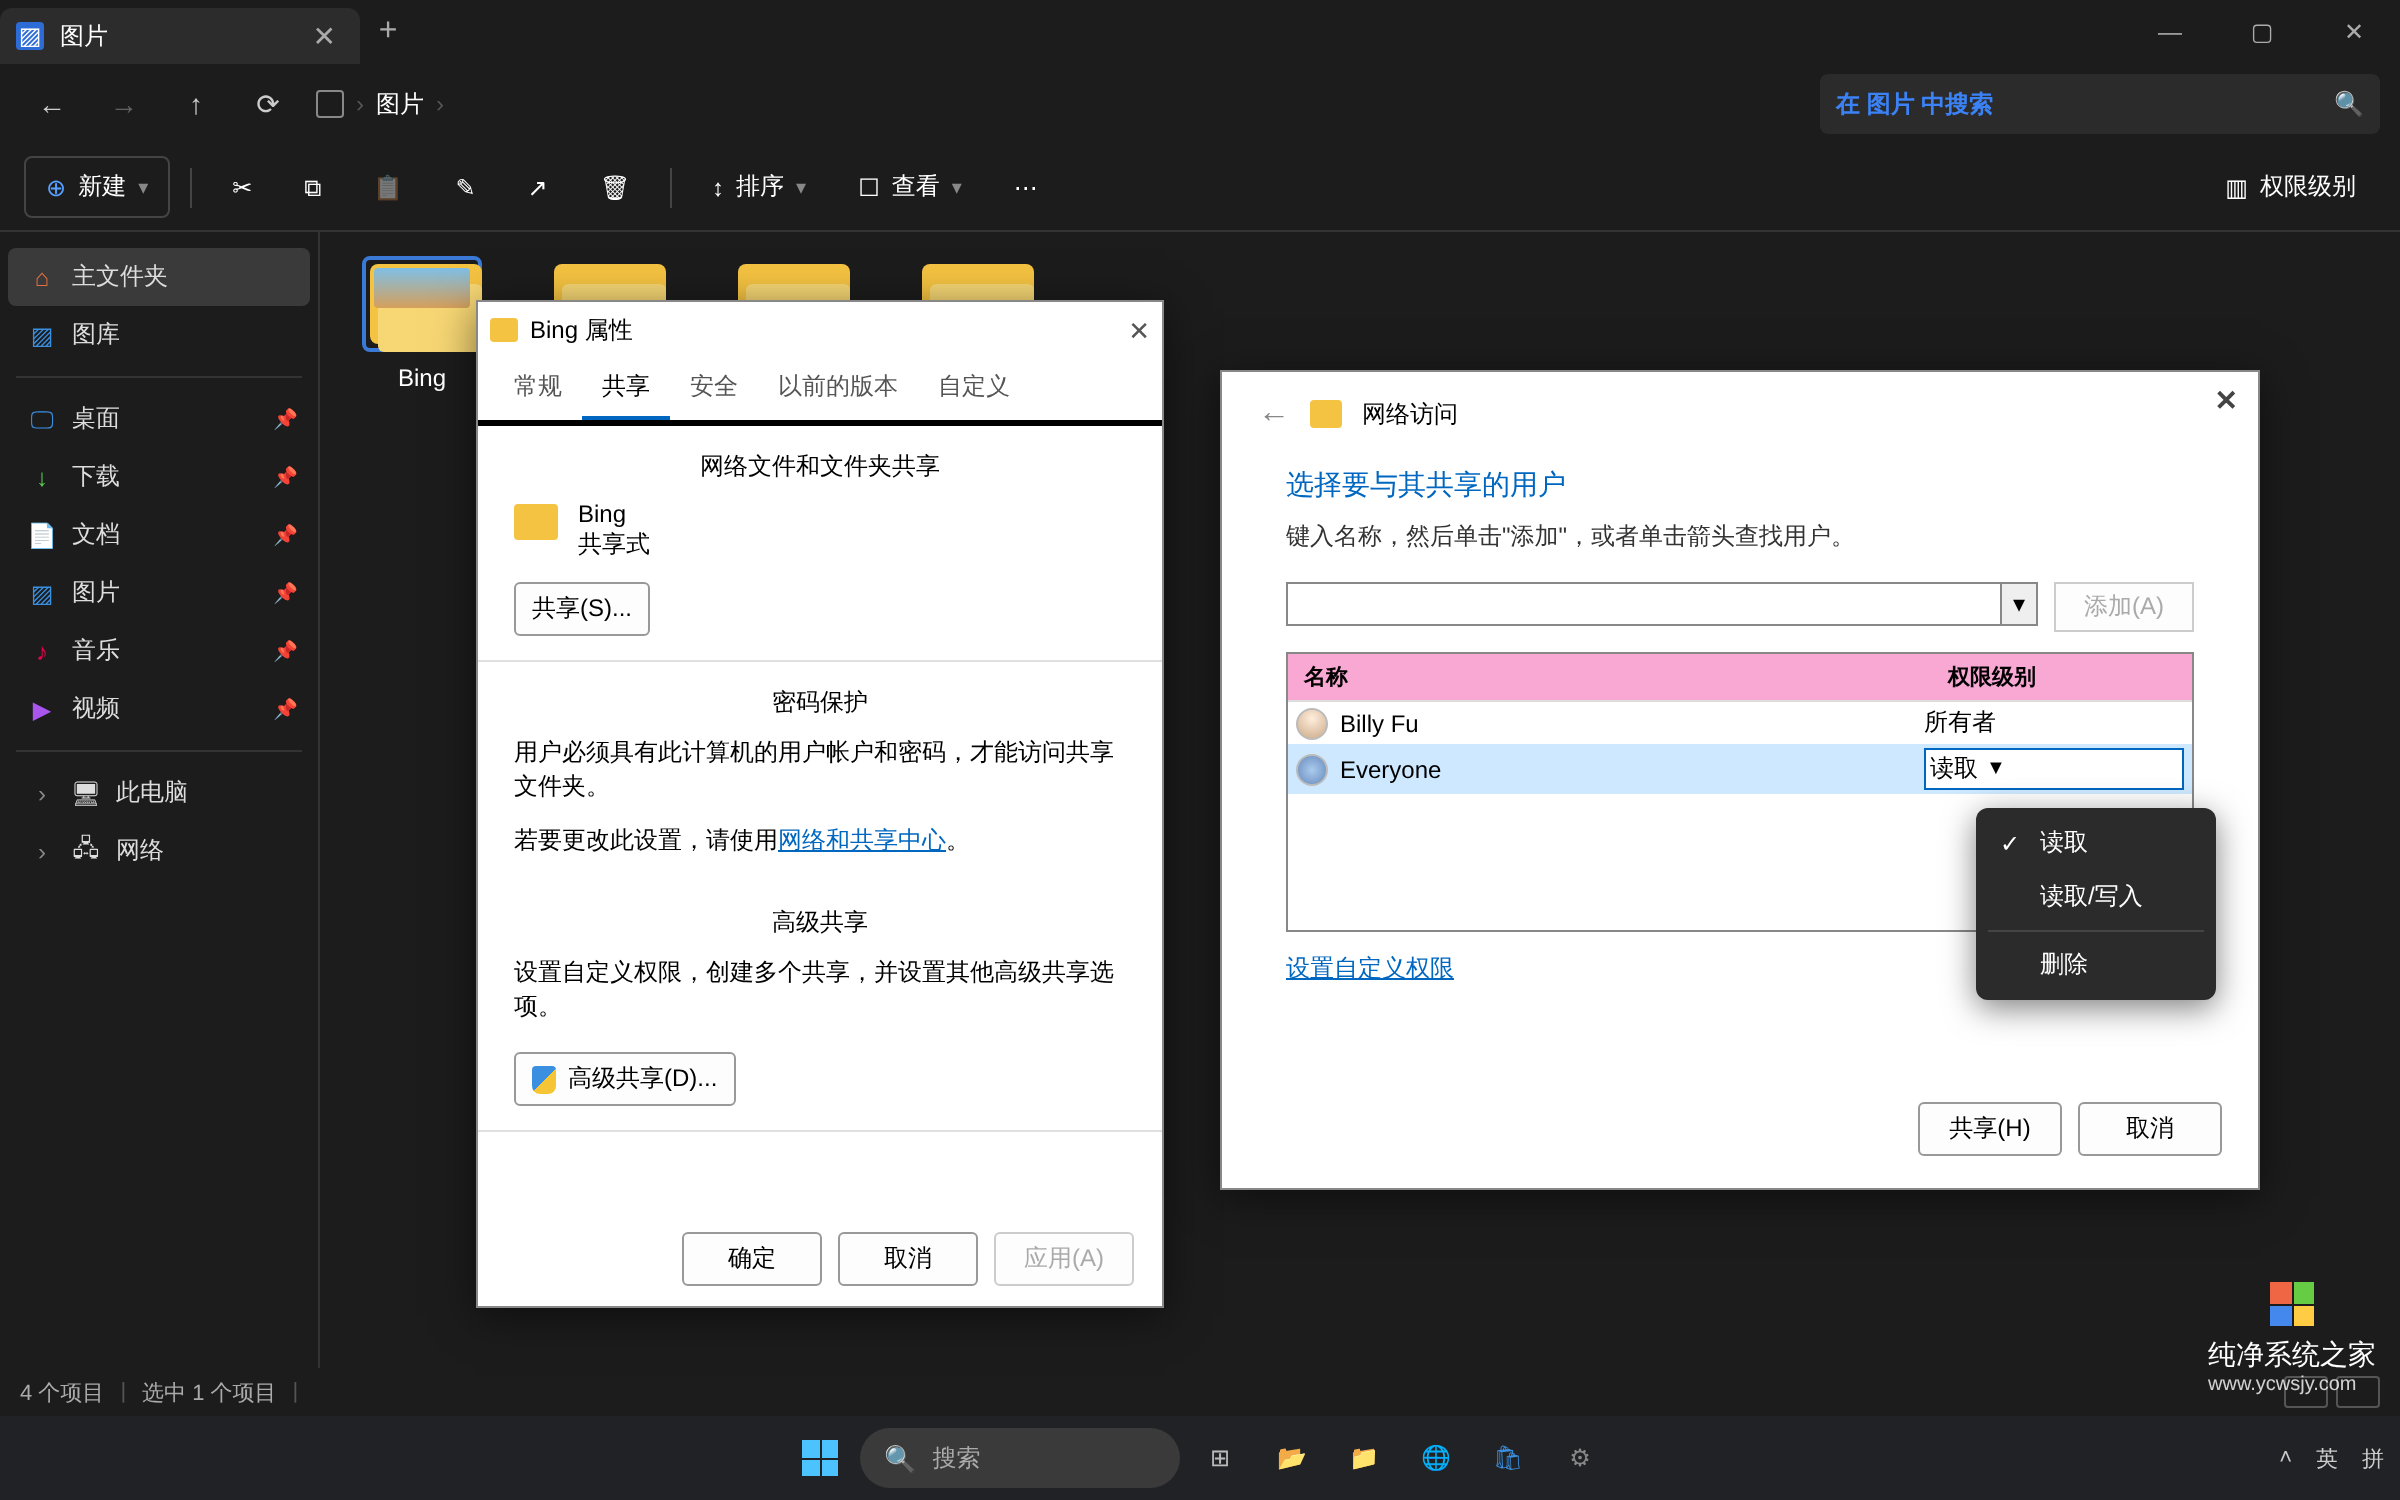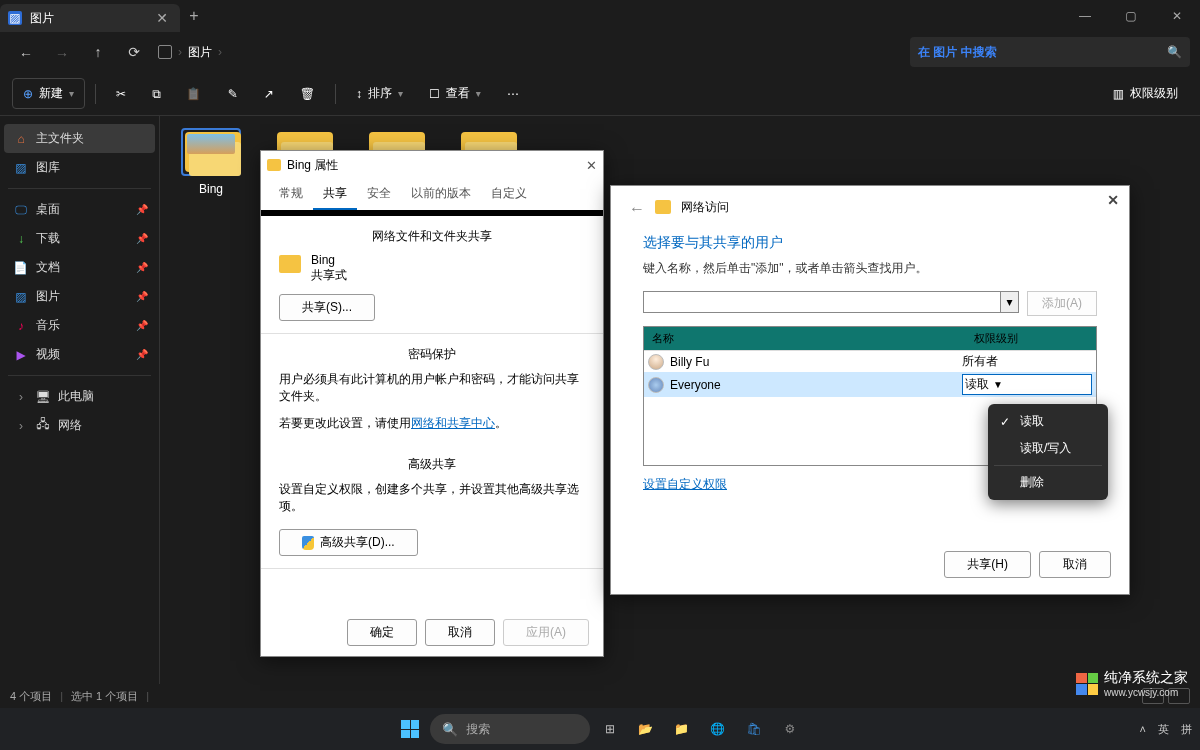--- a/index.html
+++ b/index.html
@@ -43,66 +43,66 @@
 .status-views{margin-left:auto;display:flex;gap:4px;}
 .status-views div{width:22px;height:16px;border:1px solid #555;border-radius:2px;}
 .taskbar { position: absolute; bottom: 0; left: 0; right: 0; height: 42px; background: #202225; display: flex; align-items: center; justify-content: center; gap: 4px;}
 .tasksearch{width:160px;height:30px;background:#3a3a3a;border-radius:15px;display:flex;align-items:center;padding:0 12px;gap:8px;color:#aaa;}
 .tasksearch .si{font-size:13px;}
 .task-icon{width:32px;height:32px;display:flex;align-items:center;justify-content:center;border-radius:4px;}
 .win-logo{display:grid;grid-template-columns:1fr 1fr;gap:1px;width:18px;height:18px;}
 .win-logo div{background:#4cc2ff;}
 .tray{position:absolute;right:8px;bottom:0;height:42px;display:flex;align-items:center;gap:12px;color:#ccc;font-size:11px;}
 .dialog { position: absolute; background: #fff; color: #000; border: 1px solid #888; box-shadow: 0 4px 20px rgba(0,0,0,0.5); font-size:12px;}
-.props { left: 260px; top: 150px; width: 344px; }
+.props { left: 238px; top: 150px; width: 344px; }
 .props-title { height: 28px; display: flex; align-items: center; padding: 0 6px; background: #fff; }
 .props-title .ficon2{width:14px;height:12px;background:#f5c342;border-radius:2px;margin-right:6px;}
 .props-title .close{margin-left:auto;color:#555;font-size:13px;}
-.tabs { display: flex; padding: 0 8px; border-bottom: 6px solid #000000; }
+.tabs { display: flex; padding: 0 8px; border-bottom: 3px solid #000000; }
 .ptab { padding: 6px 10px; color: #555; }
 .ptab.active { color: #000; border-bottom:2px solid #0067c0; font-weight:500;}
 .section { padding: 12px 18px; border-bottom:1px solid #e0e0e0;}
 .section-label{color:#000;margin-bottom:8px;text-align:center;}
 .share-info{display:flex;gap:10px;align-items:flex-start;margin:4px 0 10px;}
 .share-info .ficon2{width:22px;height:18px;background:#f5c342;border-radius:2px;margin-top:2px;}
-.pbtn { border: 1px solid #999; background: #fdfdfd; padding: 4px 22px; border-radius: 3px; display:inline-flex;align-items:center;gap:6px;}
+.pbtn { border: 1px solid #999; background: #fdfdfd; padding: 4px 8px; border-radius: 3px; display:inline-flex;align-items:center;gap:6px;}
 .shield{width:12px;height:14px;background:linear-gradient(135deg,#3a8fe0 50%,#f6c536 50%);border-radius:2px 2px 4px 4px;}
 .link { color: #0067c0; text-decoration: underline; }
 .dlg-footer { display: flex; justify-content: flex-end; gap: 8px; padding: 10px 14px; background:#fff;}
 .dlg-footer .pbtn{min-width:70px;justify-content:center;}
 .dlg-footer .pbtn.dis{color:#aaa;border-color:#ccc;}
 .netshare { left: 610px; top: 185px; width: 520px; height:410px;}
 .ns-close{position:absolute;top:6px;right:10px;font-size:14px;color:#444;font-weight:bold;}
 .ns-head{display:flex;align-items:center;gap:10px;padding:12px 18px;}
 .ns-back{color:#888;font-size:16px;}
 .ns-title-ic{width:16px;height:14px;background:#f5c342;border-radius:2px;}
 .ns-body{padding:6px 32px;}
 .ns-heading{font-size:14px;color:#0067c0;margin-bottom:8px;font-weight:500;}
 .ns-sub{color:#333;margin-bottom:14px;}
 .ns-combo-row{display:flex;gap:8px;margin-bottom:10px;}
 .ns-combo{flex:1;height:22px;border:1px solid #888;background:#fff;display:flex;}
 .ns-combo .dd{width:18px;border-left:1px solid #888;background:#efefef;display:flex;align-items:center;justify-content:center;}
 .ns-addbtn{border:1px solid #ccc;background:#fdfdfd;color:#aaa;padding:3px 14px;}
 .ns-list{border:1px solid #888;height:140px;background:#fff;}
-.ns-list-head{display:flex;background:#0f766e;border-bottom:1px solid #ddd;}
+.ns-list-head{display:flex;background:#f9a8d4;border-bottom:1px solid #ddd;font-weight:bold;}
 .ns-list-head div{padding:4px 8px;font-size:11px;}
 .ns-col1{flex:1;}
 .ns-col2{width:130px;}
 .ns-row{display:flex;padding:2px 4px;align-items:center;justify-content:space-between;}
 .ns-row .uicon{width:16px;height:16px;margin-right:6px;background:radial-gradient(circle at 50% 30%,#fed,#ca8);border-radius:50%;border:1px solid #bbb;}
 .ns-row.sel{background:#cde8ff;}
 .ns-row.sel .col2v{background:#fff;border:1px solid #0067c0;padding:1px 2px;display:flex;align-items:center;gap:4px;}
 .ns-row .col2v .dd{font-size:10px;}
 .perm-menu{position:absolute;left:988px;top:404px;width:120px;background:#2b2b2b;border-radius:6px;padding:4px 0;box-shadow:0 4px 16px rgba(0,0,0,0.5);z-index:10;}
 .perm-item{display:flex;align-items:center;gap:8px;padding:5px 12px;color:#fff;font-size:12px;}
 .perm-item .chk{width:12px;color:#fff;}
 .perm-sep{height:1px;background:#444;margin:3px 6px;}
 .ns-footer{display:flex;justify-content:flex-end;gap:8px;padding:10px 18px;position:absolute;bottom:6px;right:0;}
 .ns-footer .pbtn{min-width:72px;justify-content:center;}
-.watermark{position:absolute;right:12px;bottom:52px;display:flex;align-items:center;gap:6px;color:#fff;font-size:14px;font-weight:500;}
+.watermark{position:absolute;right:12px;bottom:52px;display:flex;align-items:center;gap:6px;color:#fff;font-size:14px;font-weight:500;flex-direction:column;}
 .watermark .wlogo{display:grid;grid-template-columns:1fr 1fr;gap:1px;width:22px;height:22px;}
 .watermark .wlogo div:nth-child(1){background:#e64;}
 .watermark .wlogo div:nth-child(2){background:#6c4;}
 .watermark .wlogo div:nth-child(3){background:#48e;}
 .watermark .wlogo div:nth-child(4){background:#fc4;}
 .watermark .wurl{font-size:10px;opacity:0.8;}
 </style>
 </head>
 <body>
 

